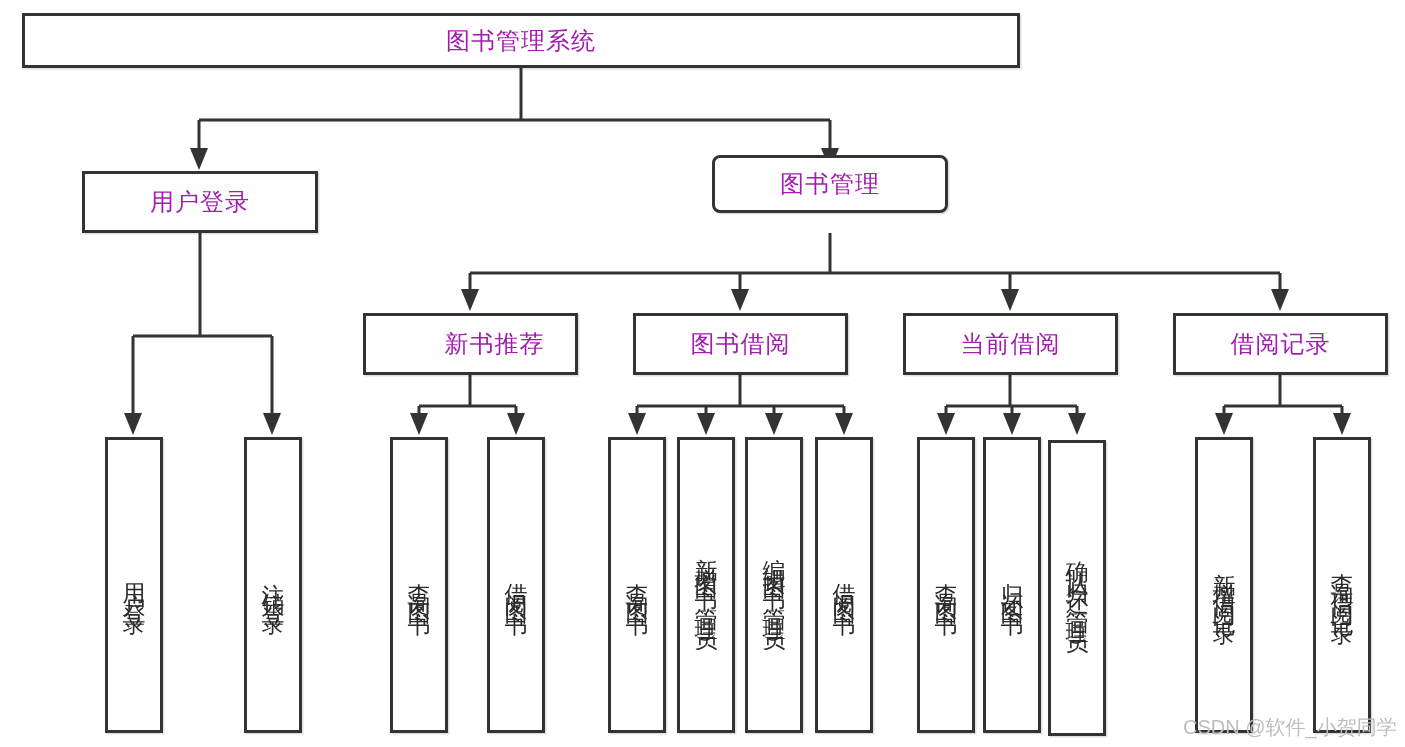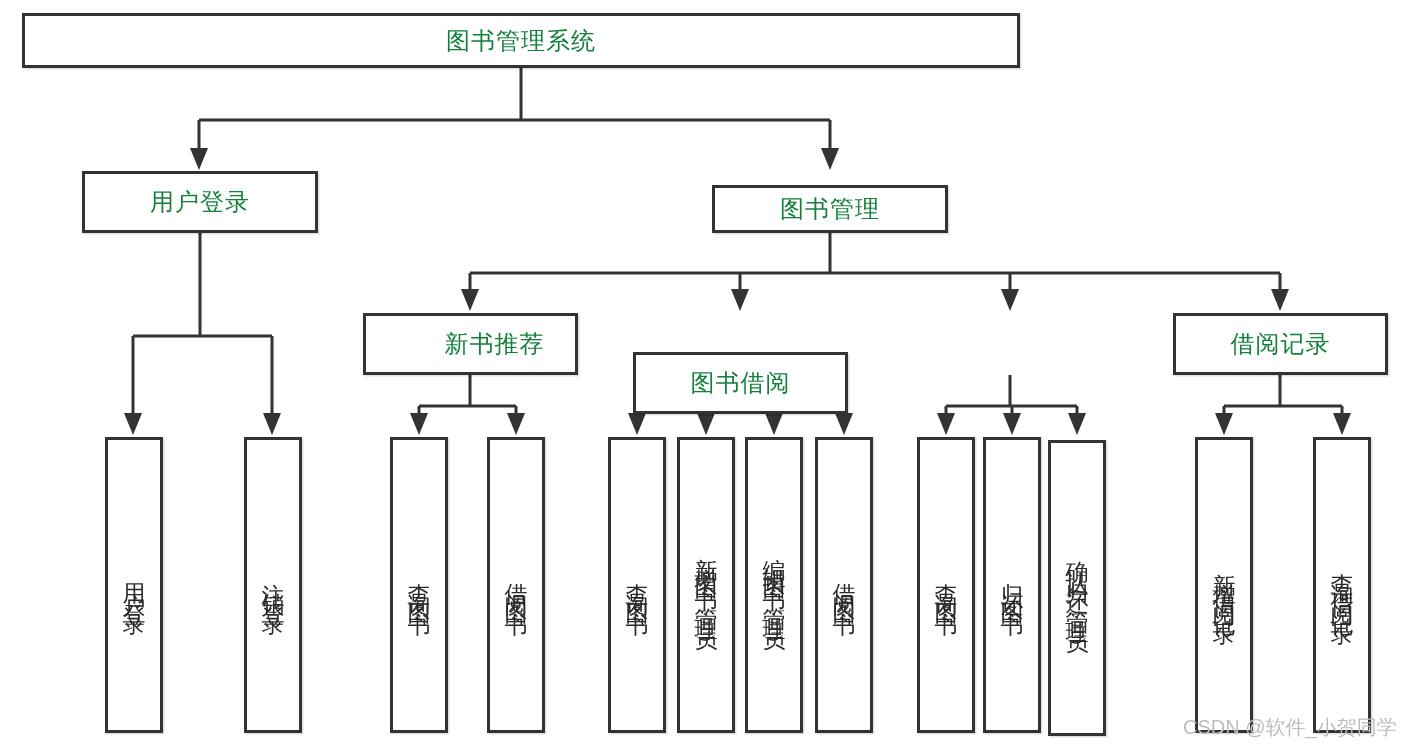--- a/index.html
+++ b/index.html
@@ -24,32 +24,32 @@
   }
   .node {
     position: absolute;
     box-sizing: border-box;
     background: #ffffff;
     border: 3px solid #333333;
     box-shadow: 1.5px 1.5px 0 rgba(0,0,0,0.12);
     display: flex;
     align-items: center;
     justify-content: center;
-    color: #15803d;
+    color: #a21caf;
     font-size: 24px;
     letter-spacing: 1px;
     white-space: nowrap;
     z-index: 2;
   }
   .node.root   { left: 22px;  top: 13px;  width: 998px; height: 55px; }
   .node.l2-0   { left: 82px;  top: 171px; width: 236px; height: 62px; }
-  .node.l2-1   { left: 712px; top: 185px; width: 236px; height: 48px; }
+  .node.l2-1   { left: 712px; top: 155px; width: 236px; height: 58px; border-radius: 8px; }
   .node.l3     { top: 313px; width: 215px; height: 62px; }
   .node.l3-0   { left: 363px; padding-left: 48px; }
-  .node.l3-1   { left: 633px; margin-top: 39px; }
+  .node.l3-1   { left: 633px; }
   .node.l3-2   { left: 903px; }
   .node.l3-3   { left: 1173px; }
   .leaf {
     position: absolute;
     box-sizing: border-box;
     top: 437px;
     width: 58px;
     height: 296px;
     background: #ffffff;
     border: 3px solid #333333;
@@ -136,20 +136,21 @@
     </g>
   </svg>
 
   <div class="node root">图书管理系统</div>
 
   <div class="node l2-0">用户登录</div>
   <div class="node l2-1">图书管理</div>
 
   <div class="node l3 l3-0">新书推荐</div>
   <div class="node l3 l3-1">图书借阅</div>
+  <div class="node l3 l3-2">当前借阅</div>
   <div class="node l3 l3-3">借阅记录</div>
 
   <div class="leaf p0">
       <span>用户登录</span>
     </div>
   <div class="leaf p1">
       <span>注销登录</span>
     </div>
   <div class="leaf p2">
       <span>查询图书</span>

